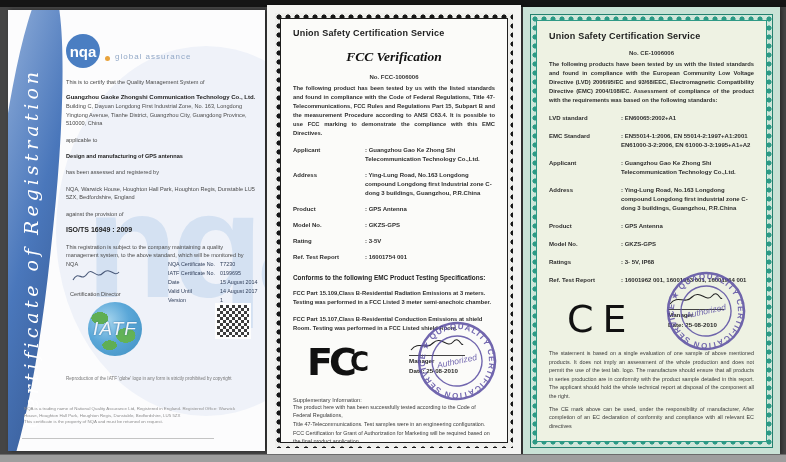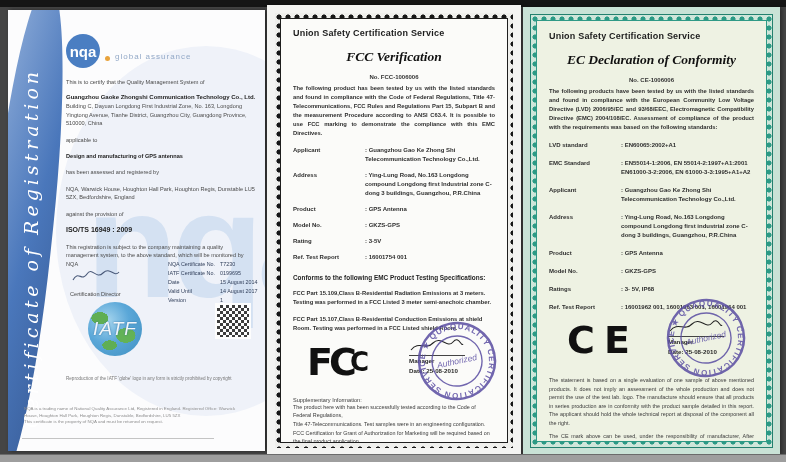--- a/index.html
+++ b/index.html
@@ -80,21 +80,21 @@
   .supp-line { font-size:5.4px; color:#3a3a3a; line-height:1.6; }
 
   
   .cert-right { position:absolute; left:523px; top:7px; width:257px; height:448px; background:#c9e2d6; padding:7px; box-shadow:2px 0 4px rgba(0,0,0,.4); }
   .chain-teal { background-color:#cfe6da;
     background-image: radial-gradient(circle at 4px 4px, #2c9a85 2.2px, transparent 2.9px);
     background-size:9px 9px; border:1px solid #23806e; }
   .right-inner { background:#eef2e3; border:1.5px solid #2f9a86; padding:10px 12px 6px 12px; }
   .right-fields .frow { margin-top:9px; }
   .ce-sig-row { position:relative; height:56px; margin-top:4px; }
-  .ce-mark { position:absolute; left:18px; top:2px; font-size:38px; font-weight:bold; letter-spacing:9px; color:#111; font-family:"DejaVu Sans", sans-serif; }
+  .ce-mark { position:absolute; left:18px; top:8px; font-size:38px; font-weight:normal; letter-spacing:9px; color:#111; font-family:"DejaVu Sans", sans-serif; }
   .stamp-right { right:6px; top:-20px; }
   .statement { font-size:5.4px; color:#3a3a3a; line-height:1.6; margin-top:4px; text-align:justify; }
 </style>
 </head>
 <body>
 
 <div class="frame">
   <div class="strip-top"></div>
 
   <div class="cert-left">
@@ -234,21 +234,20 @@
         <div class="supp-line">FCC Certification for Grant of Authorization for Marketing will be required based on the final product application</div>
 
       </div>
     </div>
   </div>
 
   <div class="cert-right">
     <div class="chain chain-teal">
       <div class="cert-inner right-inner">
         <div class="org-line">Union Safety Certification Service</div>
-        <div class="cert-title">EC Declaration of Conformity</div>
         <div class="cert-no">No. CE-1006006</div>
         <div class="intro">The following products have been tested by us with the listed standards and found in compliance with the European Community Low Voltage Directive (LVD) 2006/95/EC and 93/68/EEC,   Electromagnetic Compatibility Directive (EMC) 2004/108/EC. Assessment of compliance of the product with the requirements   was based on the following standards:</div>
 
         <div class="right-fields">
           <div class="frow">
             <div class="flabel">LVD standard</div>
             <div class="fvalue">: EN60065:2002+A1</div>
           </div>
           <div class="frow">
             <div class="flabel">EMC Standard</div>

